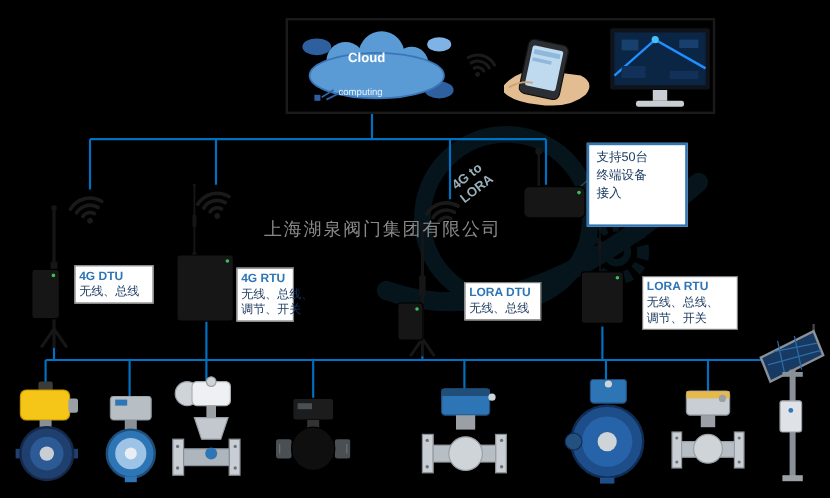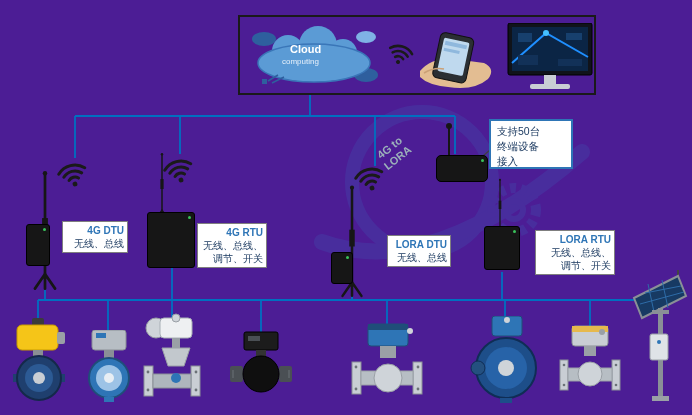--- a/index.html
+++ b/index.html
@@ -1,33 +1,33 @@
 <!DOCTYPE html>
 <html><head>
 <meta charset="utf-8">
 <style>
   *{margin:0;padding:0;box-sizing:border-box}
   html,body{background:#fff}
   body{font-family:"Liberation Sans",sans-serif}
-  .stage{position:relative;width:692px;height:415px;background:#4c1d95;overflow:hidden}
+  .stage{position:relative;width:692px;height:415px;background:#000000;overflow:hidden}
   .abs{position:absolute}
   .top-box{left:238px;top:15px;width:358px;height:80px;border:2px solid #1a1a1a;background:transparent;z-index:3}
   .overlay{left:0;top:0;z-index:2;pointer-events:none}
   .wm-gfx{left:282px;top:92px;z-index:1;opacity:.13}
   .wm-text{left:220px;top:182px;font-size:15px;color:#8a8a8a;letter-spacing:1.5px;z-index:6;white-space:nowrap}
-  .label-box{background:#fff;border:1px solid #7f7f7f;text-align:right;z-index:5;padding:2px 3px;line-height:1.3}
+  .label-box{background:#fff;border:1px solid #7f7f7f;text-align:left;z-index:5;padding:2px 3px;line-height:1.3}
   .lt{font-size:10px;font-weight:bold;color:#2e75b6;white-space:nowrap}
   .ld{font-size:10px;color:#17365d;white-space:nowrap}
   .devbox{background:#161616;border:1px solid #000;border-radius:3px;z-index:4}
   .devbox .led{position:absolute;right:3px;top:3px;width:3px;height:3px;border-radius:50%;background:#39c25a}
-  .note-box{left:489px;top:119px;width:84px;height:50px;border:2px solid #2e75b6;background:#fff;z-index:5;padding:3px 6px;font-size:10.5px;color:#17365d;line-height:1.45}
+  .note-box{left:489px;top:119px;width:84px;height:70px;border:2px solid #2e75b6;background:#fff;z-index:5;padding:3px 6px;font-size:10.5px;color:#17365d;line-height:1.45}
   .gw-label{left:378px;top:140px;z-index:5;transform:rotate(-38deg);color:#9bb0ba;font-weight:bold;font-size:11px;line-height:1.15;text-align:center}
   .valve{z-index:4}
   .cloud-t{left:50px;top:26px;font-size:11px;font-weight:bold;color:#fff;z-index:2}
-  .cloud-s{left:42px;top:40px;font-size:8px;color:#e6f0fa;z-index:2}
+  .cloud-s{left:42px;top:55px;font-size:8px;color:#e6f0fa;z-index:2}
 </style>
 </head>
 <body>
 
 <div class="stage">
 
   <svg class="abs wm-gfx" width="320" height="190" viewBox="0 0 320 190">
     <circle cx="140" cy="90" r="70" fill="none" stroke="#2e9ad8" stroke-width="14"></circle>
     <path d="M40,150 Q150,190 300,60" fill="none" stroke="#2e9ad8" stroke-width="16" stroke-linecap="round"></path>
     <circle cx="232" cy="118" r="22" fill="none" stroke="#2e9ad8" stroke-width="10" stroke-dasharray="6,5"></circle>
@@ -116,20 +116,21 @@
     <div>支持50台</div>
     <div>终端设备</div>
     <div>接入</div>
   </div>
 
   <div class="abs gw-label">
     <div>4G to</div>
     <div>LORA</div>
   </div>
 
+  <div class="abs wm-text">上海湖泉阀门集团有限公司</div>
 
   <div class="abs devbox" style="left:26px;top:224px;width:24px;height:42px">
       <div class="led"></div>
     </div>
   <div class="abs devbox" style="left:147px;top:212px;width:48px;height:56px">
       <div class="led"></div>
     </div>
   <div class="abs devbox" style="left:331px;top:252px;width:22px;height:32px">
       <div class="led"></div>
     </div>
@@ -137,21 +138,21 @@
       <div class="led"></div>
     </div>
   <div class="abs devbox" style="left:436px;top:155px;width:52px;height:27px;border-radius:5px">
       <div class="led"></div>
     </div>
 
   <div class="abs label-box" style="left:62px;top:221px;width:66px">
     <div class="lt">4G DTU</div>
     <div class="ld">无线、总线</div>
   </div>
-  <div class="abs label-box" style="left:197px;top:223px;width:70px">
+  <div class="abs label-box" style="left:197px;top:223px;width:48px">
     <div class="lt">4G RTU</div>
     <div class="ld">无线、总线、</div>
     <div class="ld">调节、开关</div>
   </div>
   <div class="abs label-box" style="left:387px;top:235px;width:64px">
     <div class="lt">LORA DTU</div>
     <div class="ld">无线、总线</div>
   </div>
   <div class="abs label-box" style="left:535px;top:230px;width:80px">
     <div class="lt">LORA RTU</div>

